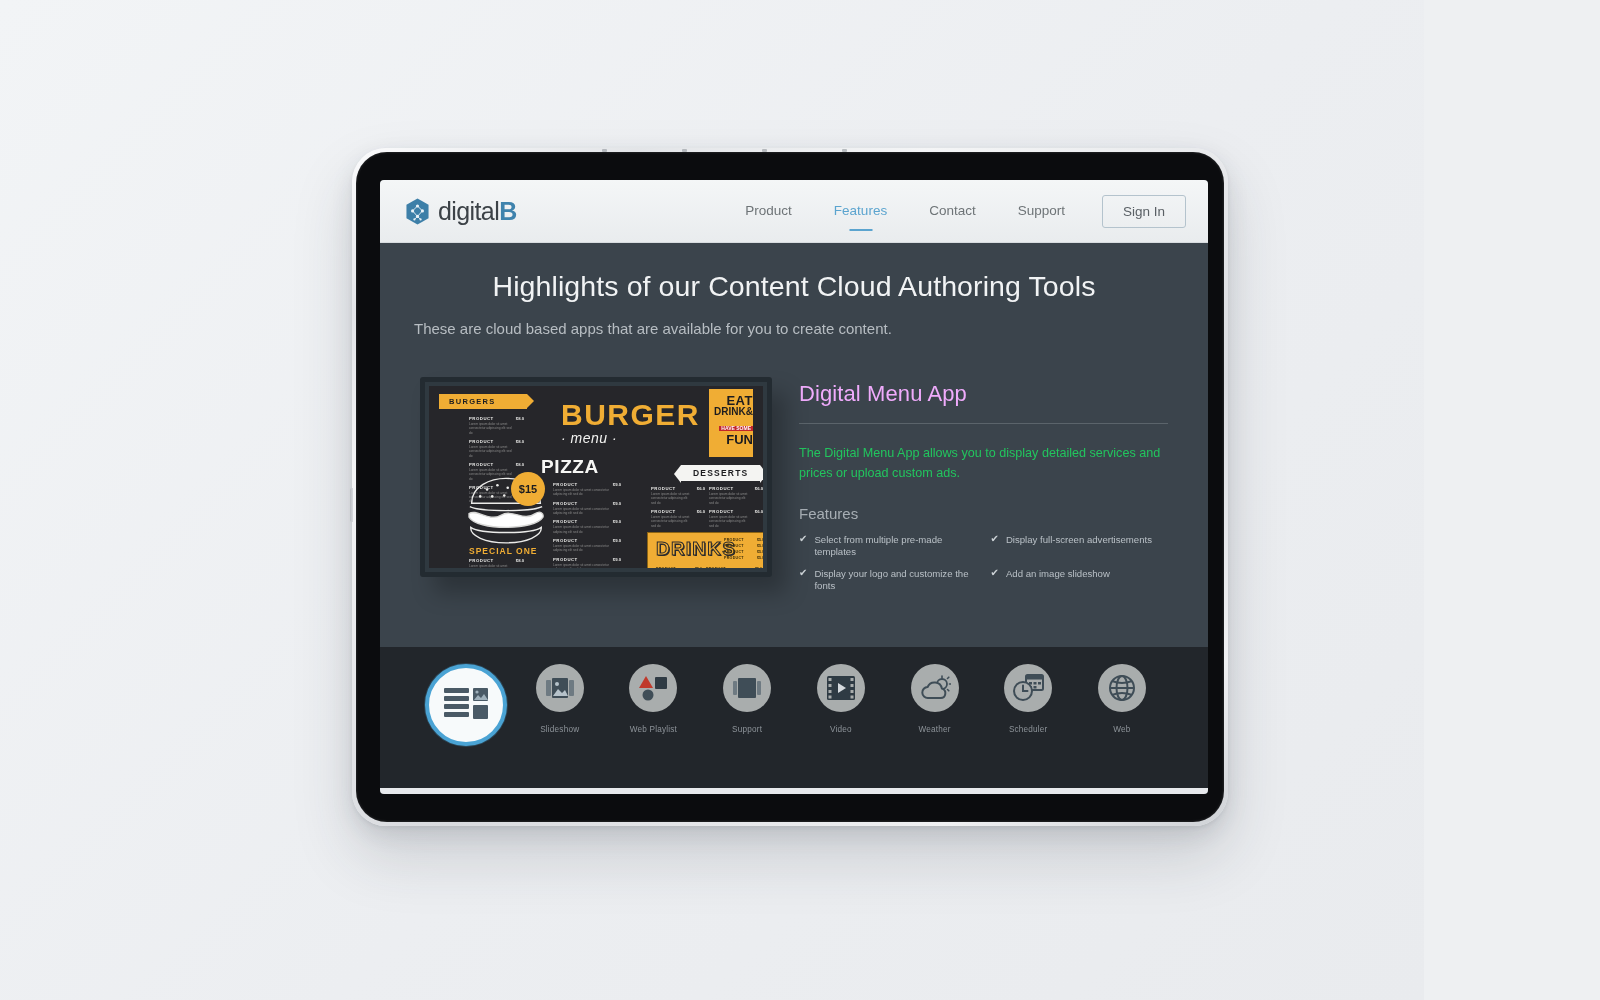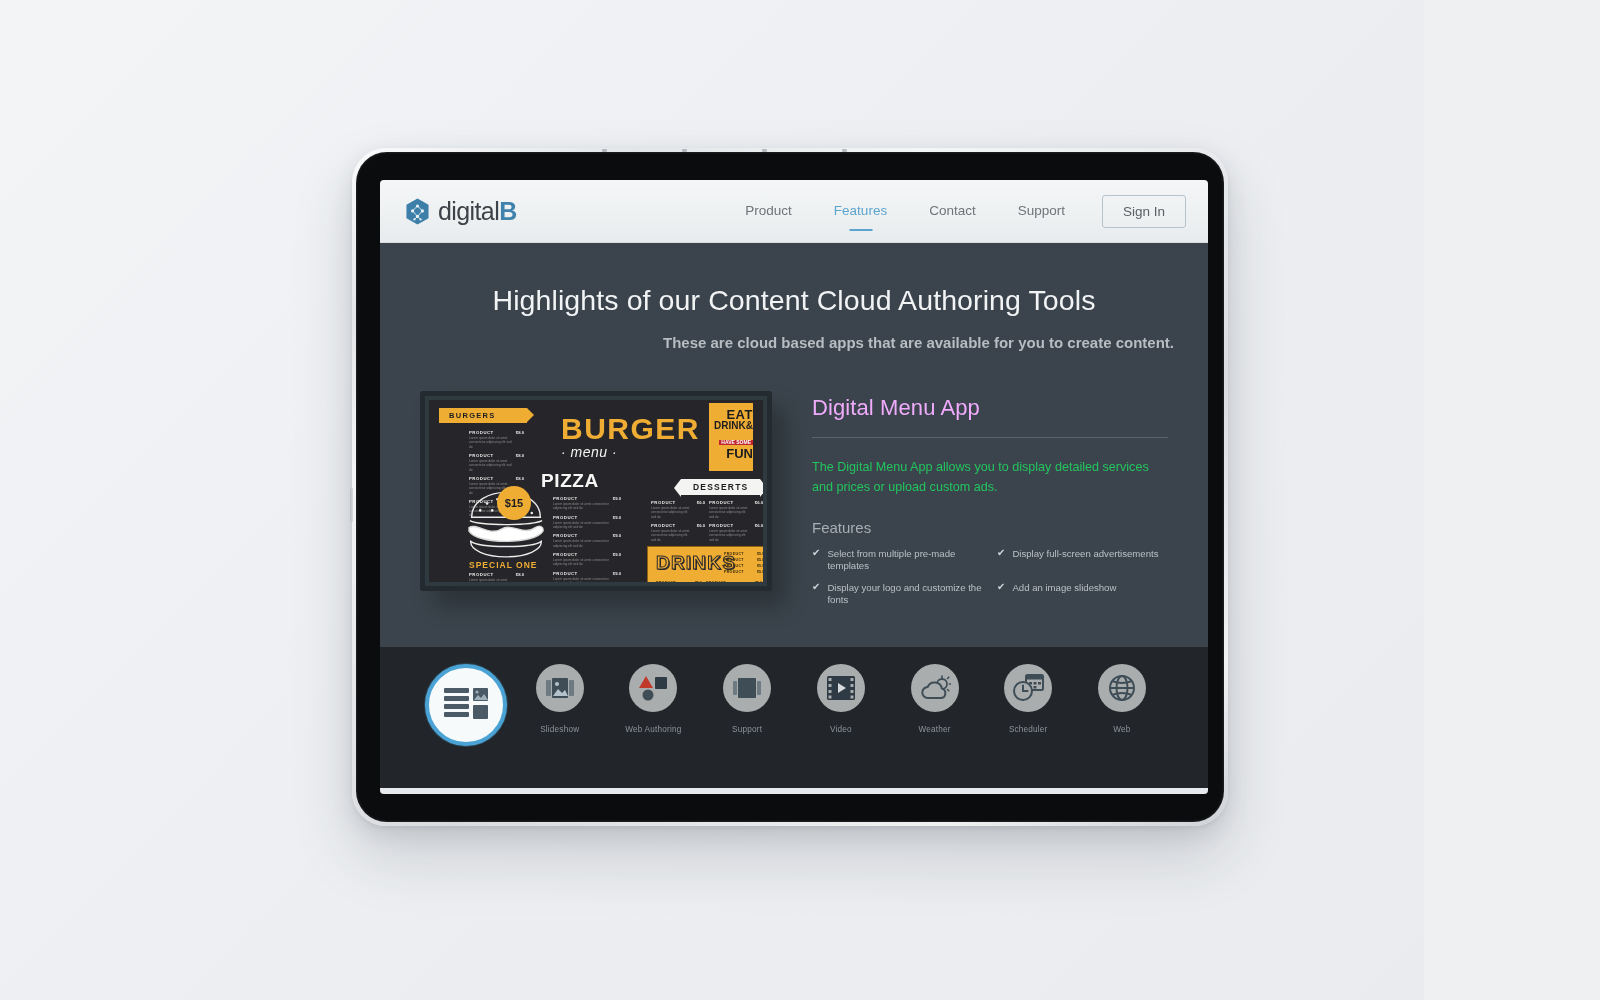--- a/index.html
+++ b/index.html
@@ -125,41 +125,41 @@
     padding: 8px 20px;
     cursor: pointer;
     font-family: inherit;
     white-space: nowrap;
   }
 
   
   .hero {
     background: #3b444c;
     height: 404px;
-    padding: 41px 34px 0;
+    padding: 27px 34px 0;
   }
   .hero-title {
     text-align: center;
     color: #f1f3f4;
     font-size: 28.5px;
     font-weight: 400;
     letter-spacing: 0.1px;
   }
   .hero-sub {
-    text-align: right;
+    text-align: left;
     color: #b7bdc2;
     font-size: 15px;
     margin-top: 17px;
-    font-weight: 700;
+    font-weight: 400;
   }
 
   .panel {
     margin-top: 40px;
     display: flex;
-    gap: 40px;
+    gap: 27px;
     padding: 0 6px;
   }
 
   
   .preview-wrap {
     flex: 0 0 352px;
     position: relative;
   }
   .tv {
     width: 352px;
@@ -494,21 +494,21 @@
                         <circle cx="64" cy="14" r="1.5"></circle>
                       <circle cx="74" cy="21" r="1.5"></circle>
                         <circle cx="34" cy="26" r="1.5"></circle>
                       <circle cx="48" cy="25" r="1.5"></circle>
                         <circle cx="62" cy="26" r="1.5"></circle>
                       <circle cx="20" cy="26" r="1.5"></circle>
                         <circle cx="80" cy="29" r="1.5"></circle>
                     </g>
                   </svg>
 
-                  <div class="price-circle" style="left:68px;top:86px;">$15</div>
+                  <div class="price-circle" style="left:82px;top:86px;">$15</div>
 
                   <div class="special" style="position:absolute;left:40px;top:160px;">SPECIAL ONE</div>
                   <div style="position:absolute;left:40px;top:160px;width:55px;">
                     <div class="prow" style="margin-top:12px;">
                       <div class="txt">
                           <div class="nm">PRODUCT</div>
                           <div class="ds">Lorem ipsum dolor sit amet consectetur adipiscing elit sed do</div>
                         </div>
                       <div class="pc">$8.0</div>
                     </div>
@@ -722,21 +722,21 @@
           </div>
 
           <div class="app">
             <div class="app-circle">
               <svg width="30" height="26" viewBox="0 0 30 26">
                 <polygon points="8,1 15,13 1,13" fill="#c0392b"></polygon>
                 <rect x="17" y="2" width="12" height="12" rx="1" fill="#2f3b44"></rect>
                 <circle cx="10" cy="20" r="5.5" fill="#3f4d57"></circle>
               </svg>
             </div>
-            <div class="app-label">Web Authoring</div>
+            <div class="app-label">Web Playlist</div>
           </div>
 
           <div class="app">
             <div class="app-circle">
               <svg width="28" height="20" viewBox="0 0 28 20">
                 <rect x="0" y="3" width="4" height="14" rx="1" fill="#5b6a74" opacity="0.75"></rect>
                 <rect x="24" y="3" width="4" height="14" rx="1" fill="#5b6a74" opacity="0.75"></rect>
                 <rect x="5" y="0" width="18" height="20" rx="1" fill="#3f4d57"></rect>
               </svg>
             </div>

